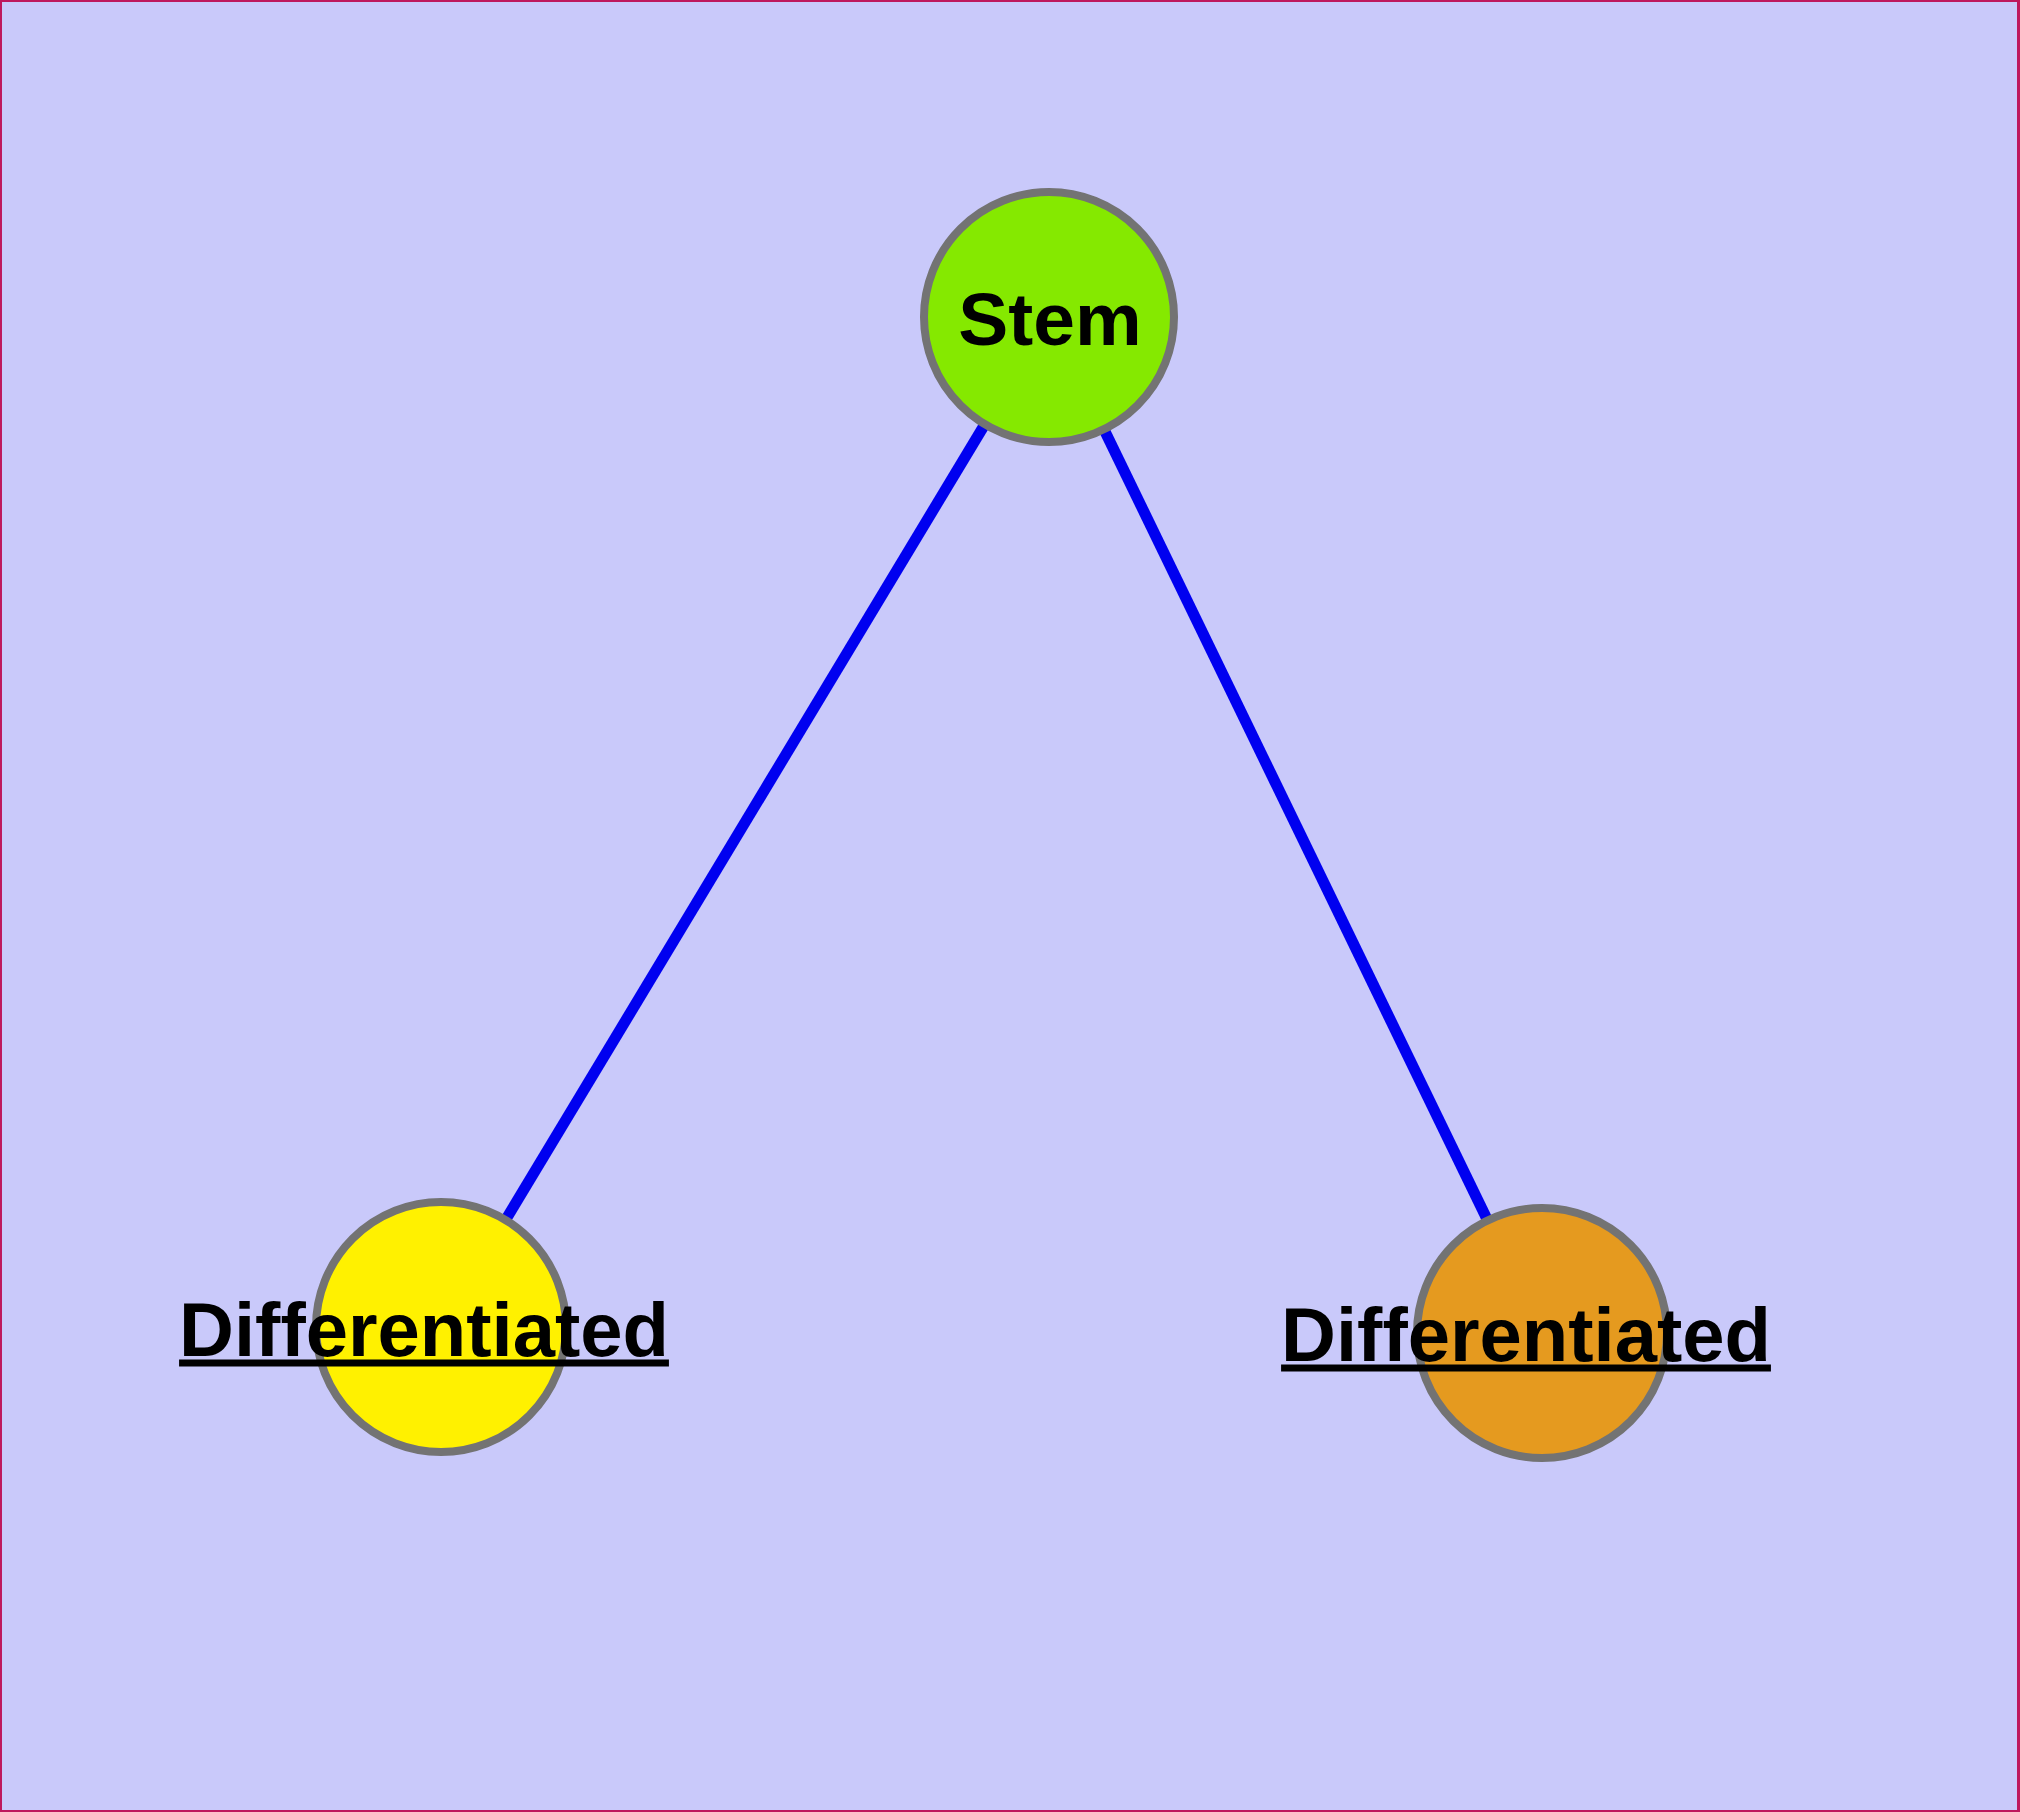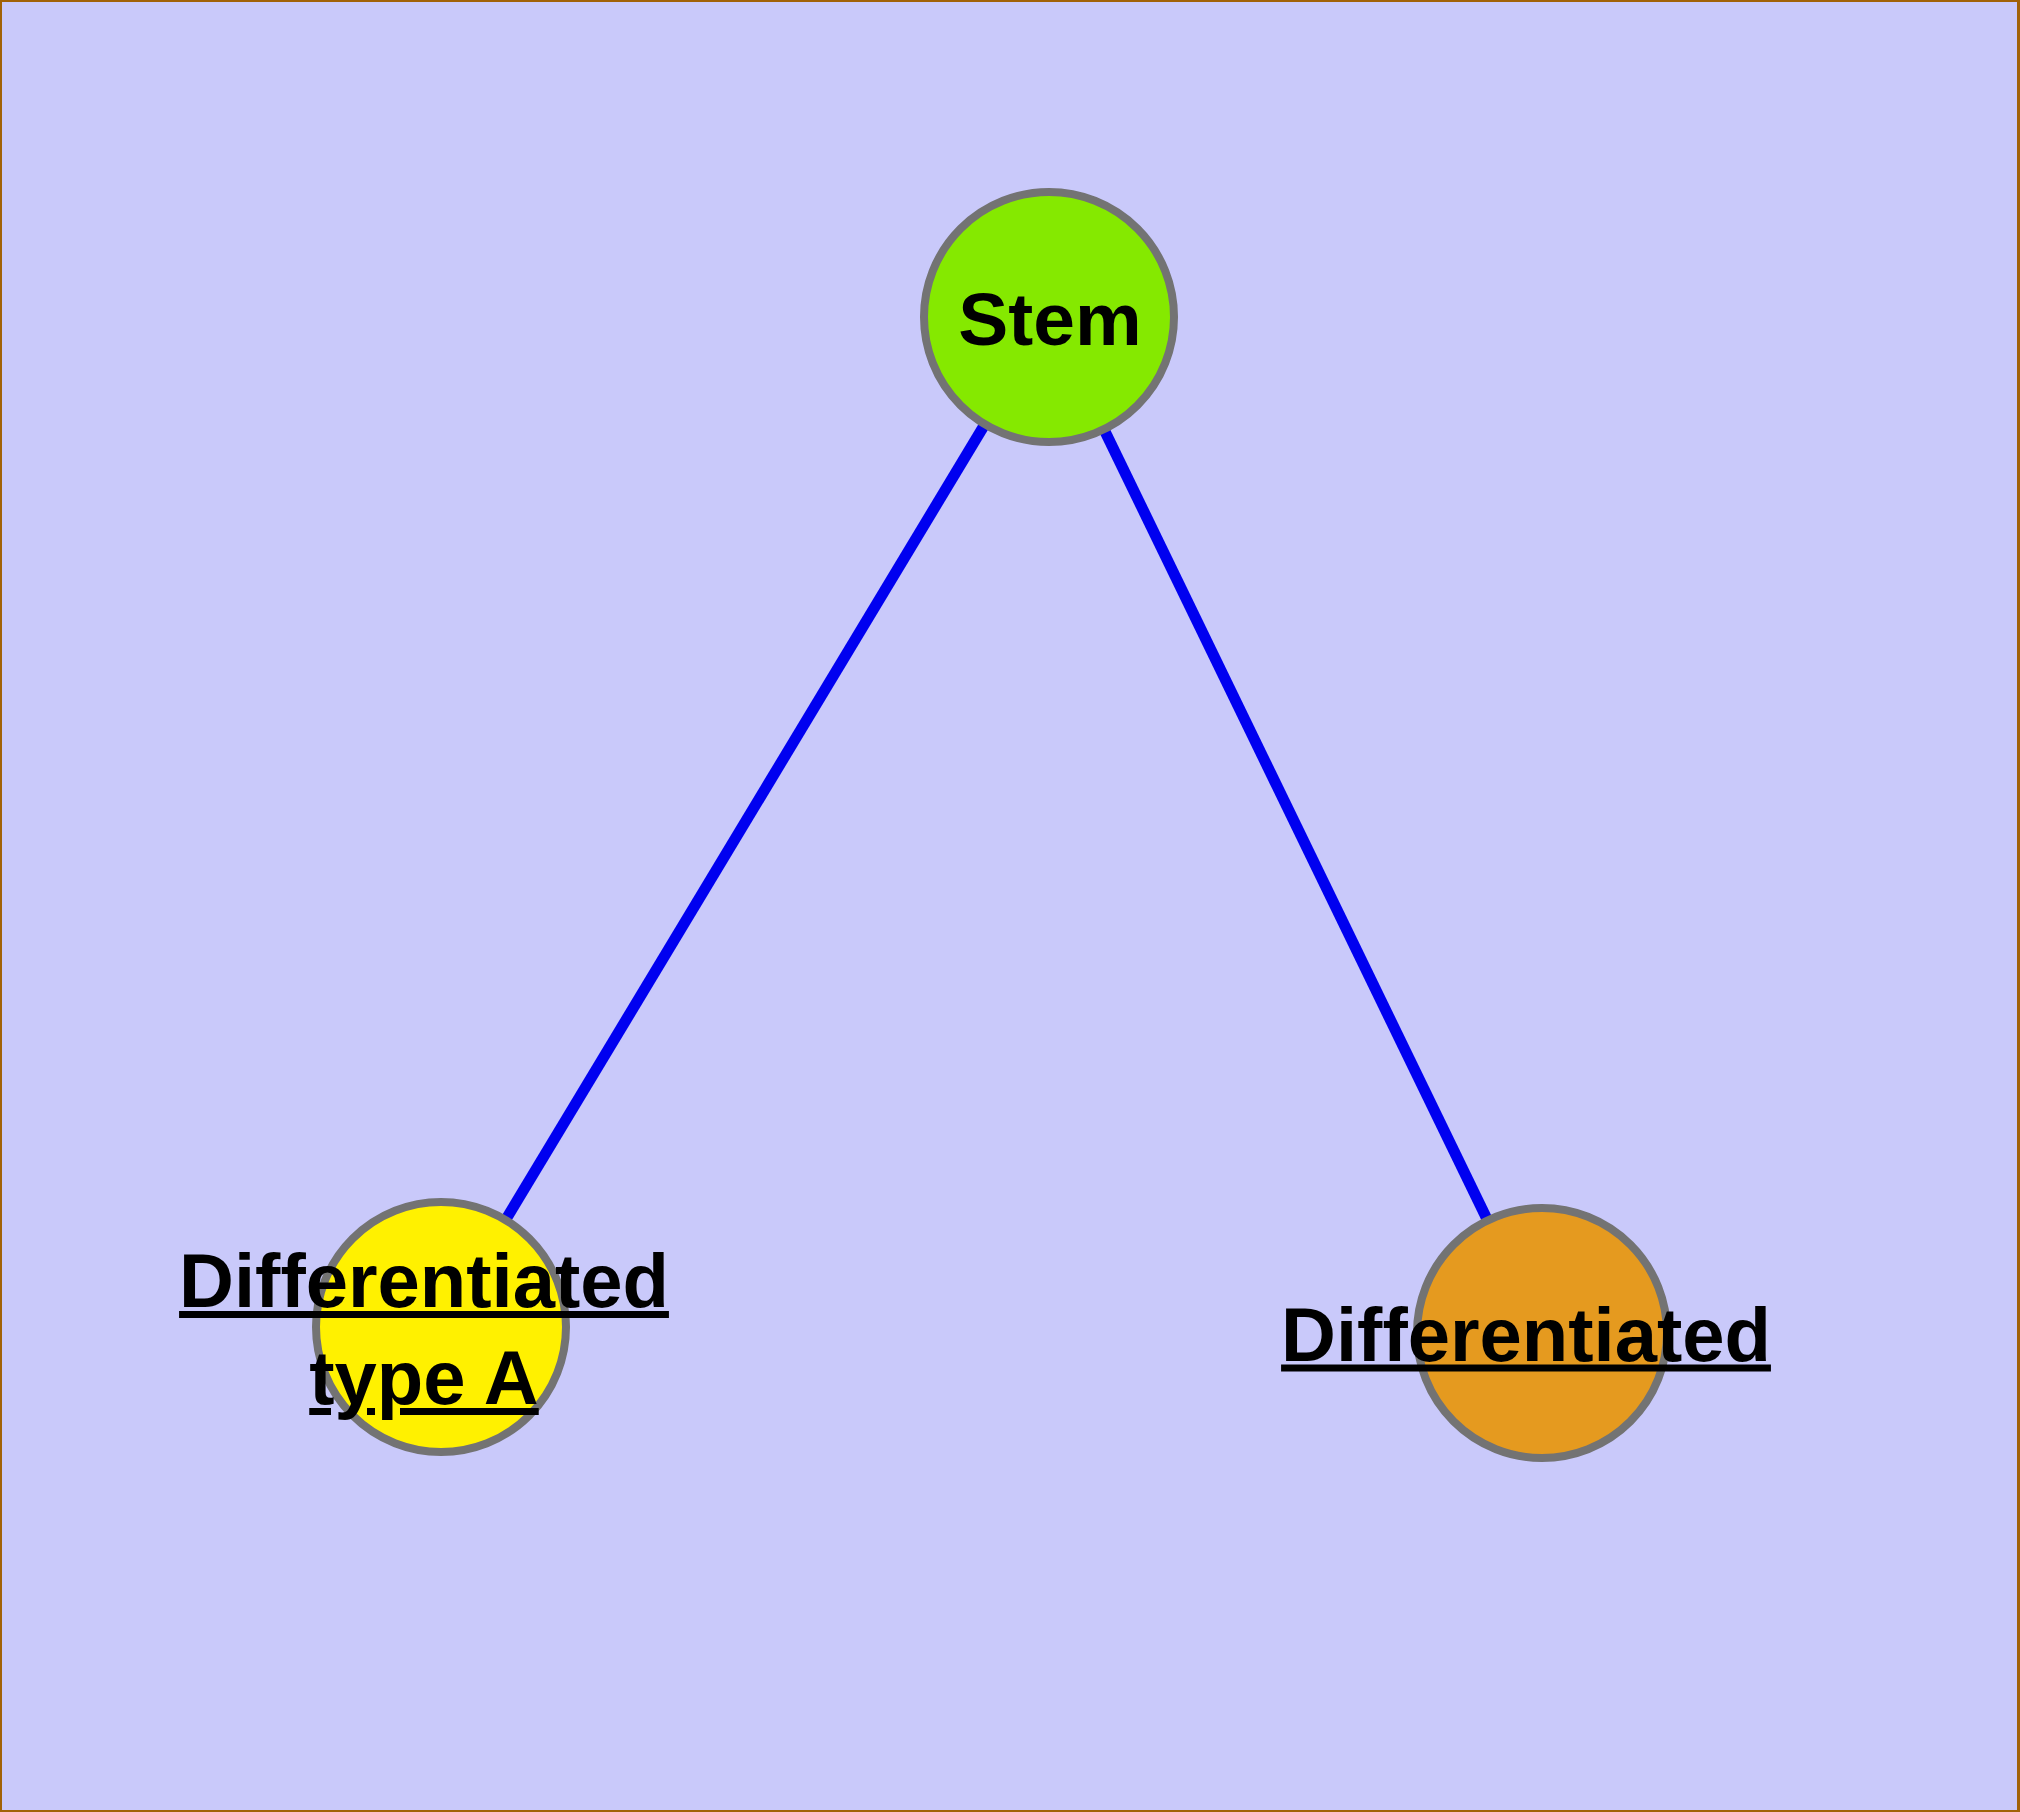--- a/index.html
+++ b/index.html
@@ -7,21 +7,21 @@
     padding: 0;
     width: 2021px;
     height: 1812px;
     overflow: hidden;
     font-family: "Liberation Sans", "DejaVu Sans", sans-serif;
   }
   #page {
     position: relative;
     width: 2021px;
     height: 1812px;
-    background: #a16207; 
+    background: #be185d; 
   }
   #canvas {
     position: absolute;
     left: 1.7px;
     top: 1.7px;
     right: 4.2px;
     bottom: 2.5px;
   }
   #edges {
     position: absolute;
@@ -80,20 +80,19 @@
   <div class="node" id="node-stem" style="background-color: rgb(133, 233, 0); border-color: rgb(115, 115, 115);"></div>
 
   <div class="node" id="node-type-a" style="background-color: rgb(255, 241, 0); border-color: rgb(115, 115, 115);"></div>
 
   <div class="node" id="node-type-b" style="background-color: rgb(229, 154, 31); border-color: rgb(115, 115, 115);"></div>
 
   <div class="node-label" id="label-stem" style="color: rgb(0, 0, 0);">Stem</div>
 
   <div class="node-label" id="label-type-a" style="color: rgb(0, 0, 0);">
     <span class="label-line">Differentiated</span>
-    <span class="label-line">type A</span>
   </div>
 
   <div class="node-label" id="label-type-b" style="color: rgb(0, 0, 0);">
     <span class="label-line">Differentiated</span>
   </div>
 </div>
 
 
 </body></html>

